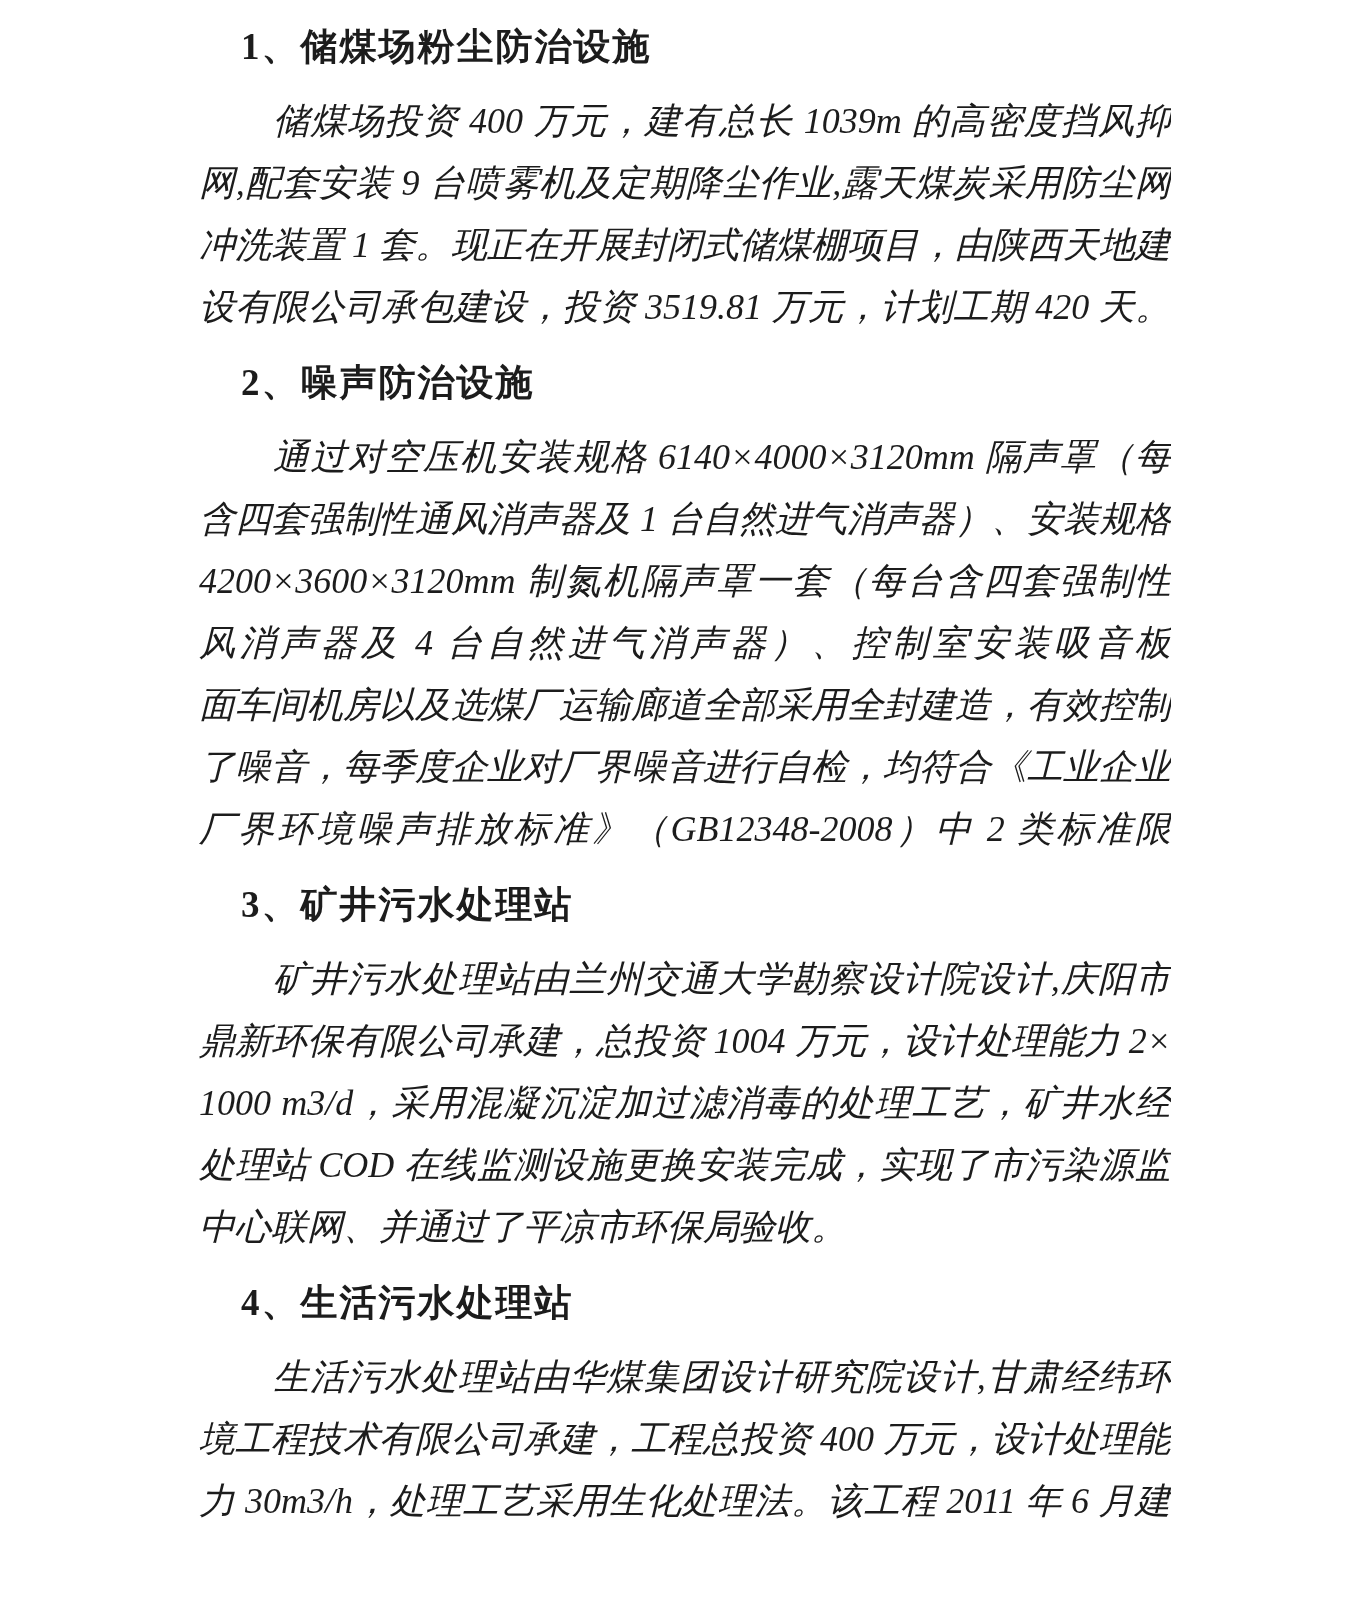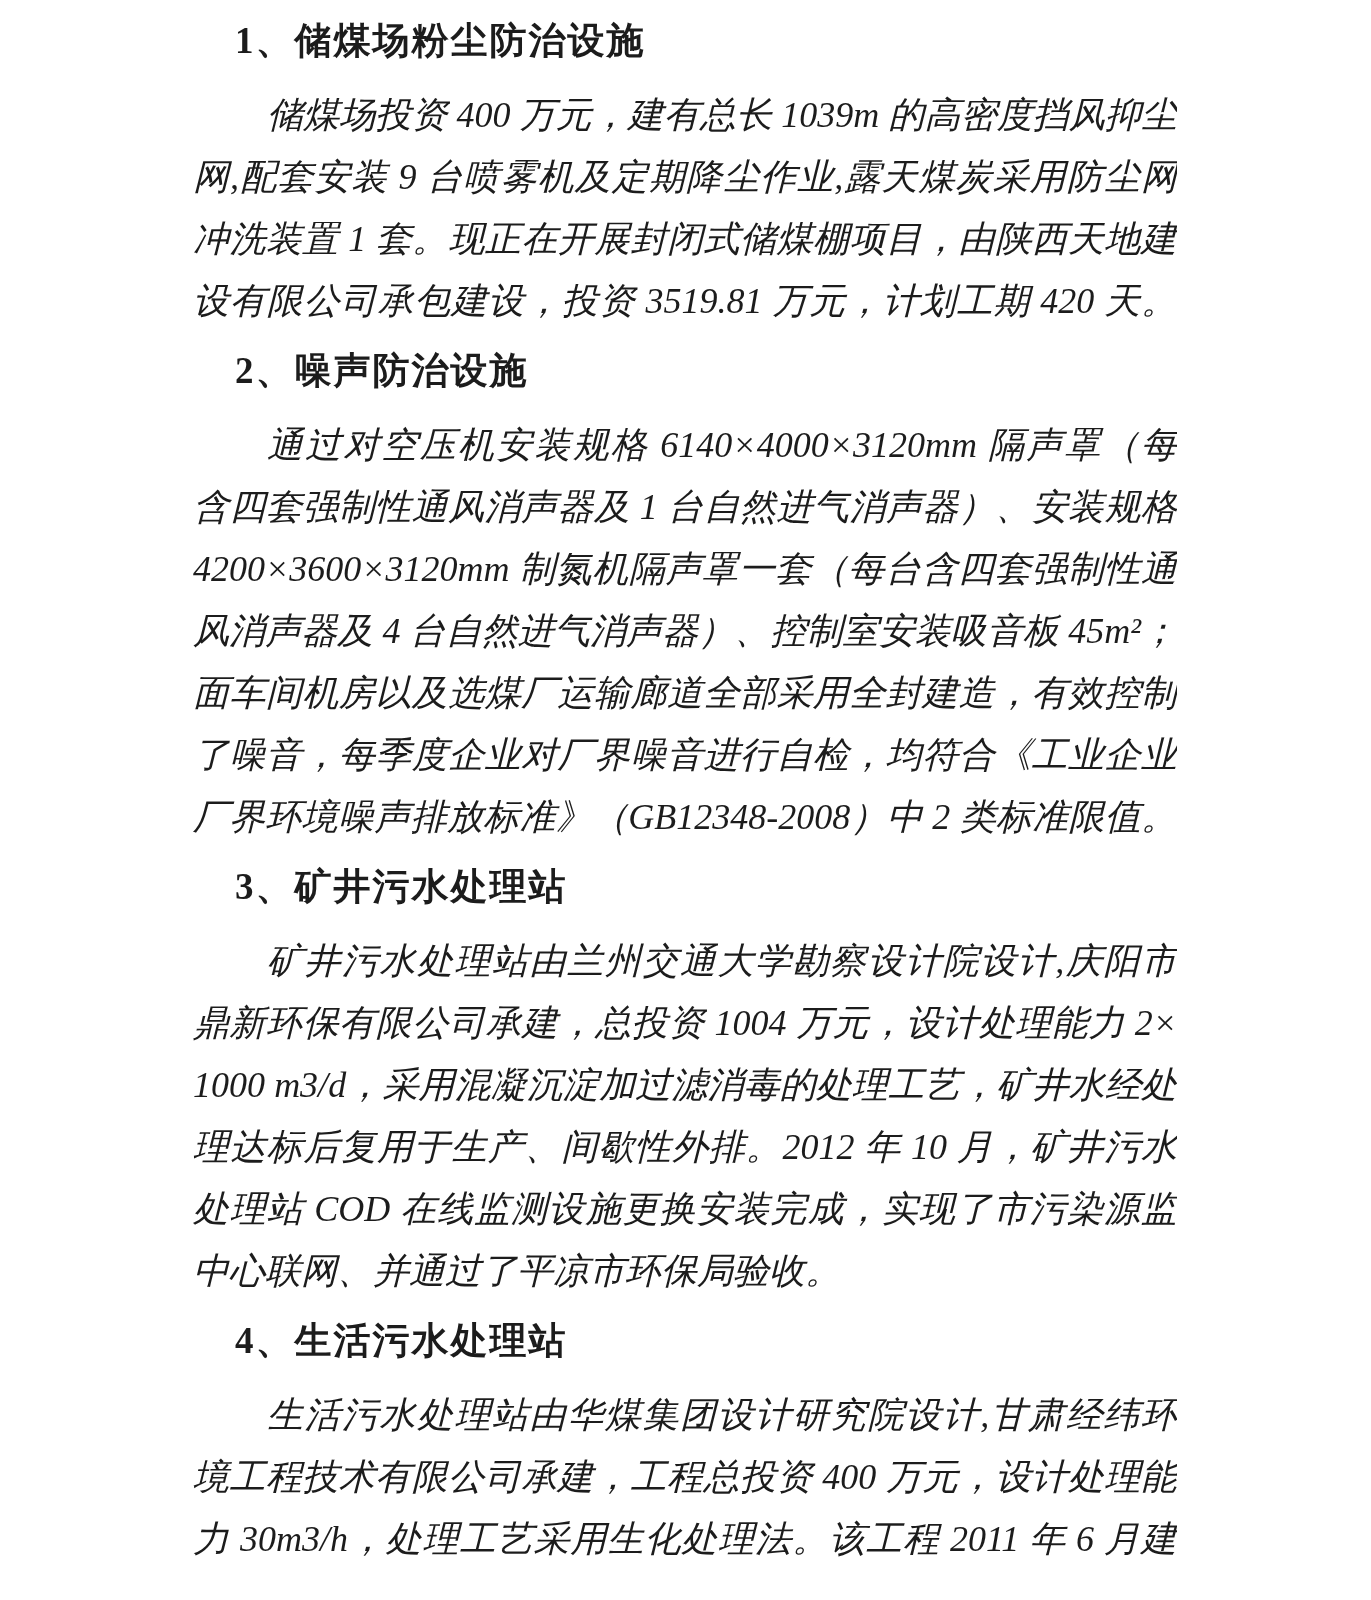--- a/index.html
+++ b/index.html
@@ -41,21 +41,21 @@
     overflow: hidden;
     font-style: italic;
   }
   .j {
     text-align: justify;
     text-align-last: justify;
   }
   .first {
     text-indent: 74px;
   }
-  section { margin: 8px; padding: 0; }
+  section { margin: 14px; padding: 0; }
 </style>
 </head>
 <body>
 
 <div class="page">
   <div class="content">
 
     <section>
       <h2 class="h">1、储煤场粉尘防治设施</h2>
       <div class="ln j first">储煤场投资 400 万元，建有总长 1039m 的高密度挡风抑尘</div>
@@ -73,21 +73,20 @@
       <div class="ln j">面车间机房以及选煤厂运输廊道全部采用全封建造，有效控制</div>
       <div class="ln j">了噪音，每季度企业对厂界噪音进行自检，均符合《工业企业</div>
       <div class="ln j">厂界环境噪声排放标准》（GB12348-2008）中 2 类标准限值。</div>
     </section>
 
     <section>
       <h2 class="h">3、矿井污水处理站</h2>
       <div class="ln j first">矿井污水处理站由兰州交通大学勘察设计院设计,庆阳市</div>
       <div class="ln j">鼎新环保有限公司承建，总投资 1004 万元，设计处理能力 2×</div>
       <div class="ln j">1000 m3/d，采用混凝沉淀加过滤消毒的处理工艺，矿井水经处</div>
-      <div class="ln j">理达标后复用于生产、间歇性外排。2012 年 10 月，矿井污水</div>
       <div class="ln j">处理站 COD 在线监测设施更换安装完成，实现了市污染源监测</div>
       <div class="ln">中心联网、并通过了平凉市环保局验收。</div>
     </section>
 
     <section>
       <h2 class="h">4、生活污水处理站</h2>
       <div class="ln j first">生活污水处理站由华煤集团设计研究院设计,甘肃经纬环</div>
       <div class="ln j">境工程技术有限公司承建，工程总投资 400 万元，设计处理能</div>
       <div class="ln j">力 30m3/h，处理工艺采用生化处理法。该工程 2011 年 6 月建</div>
     </section>

